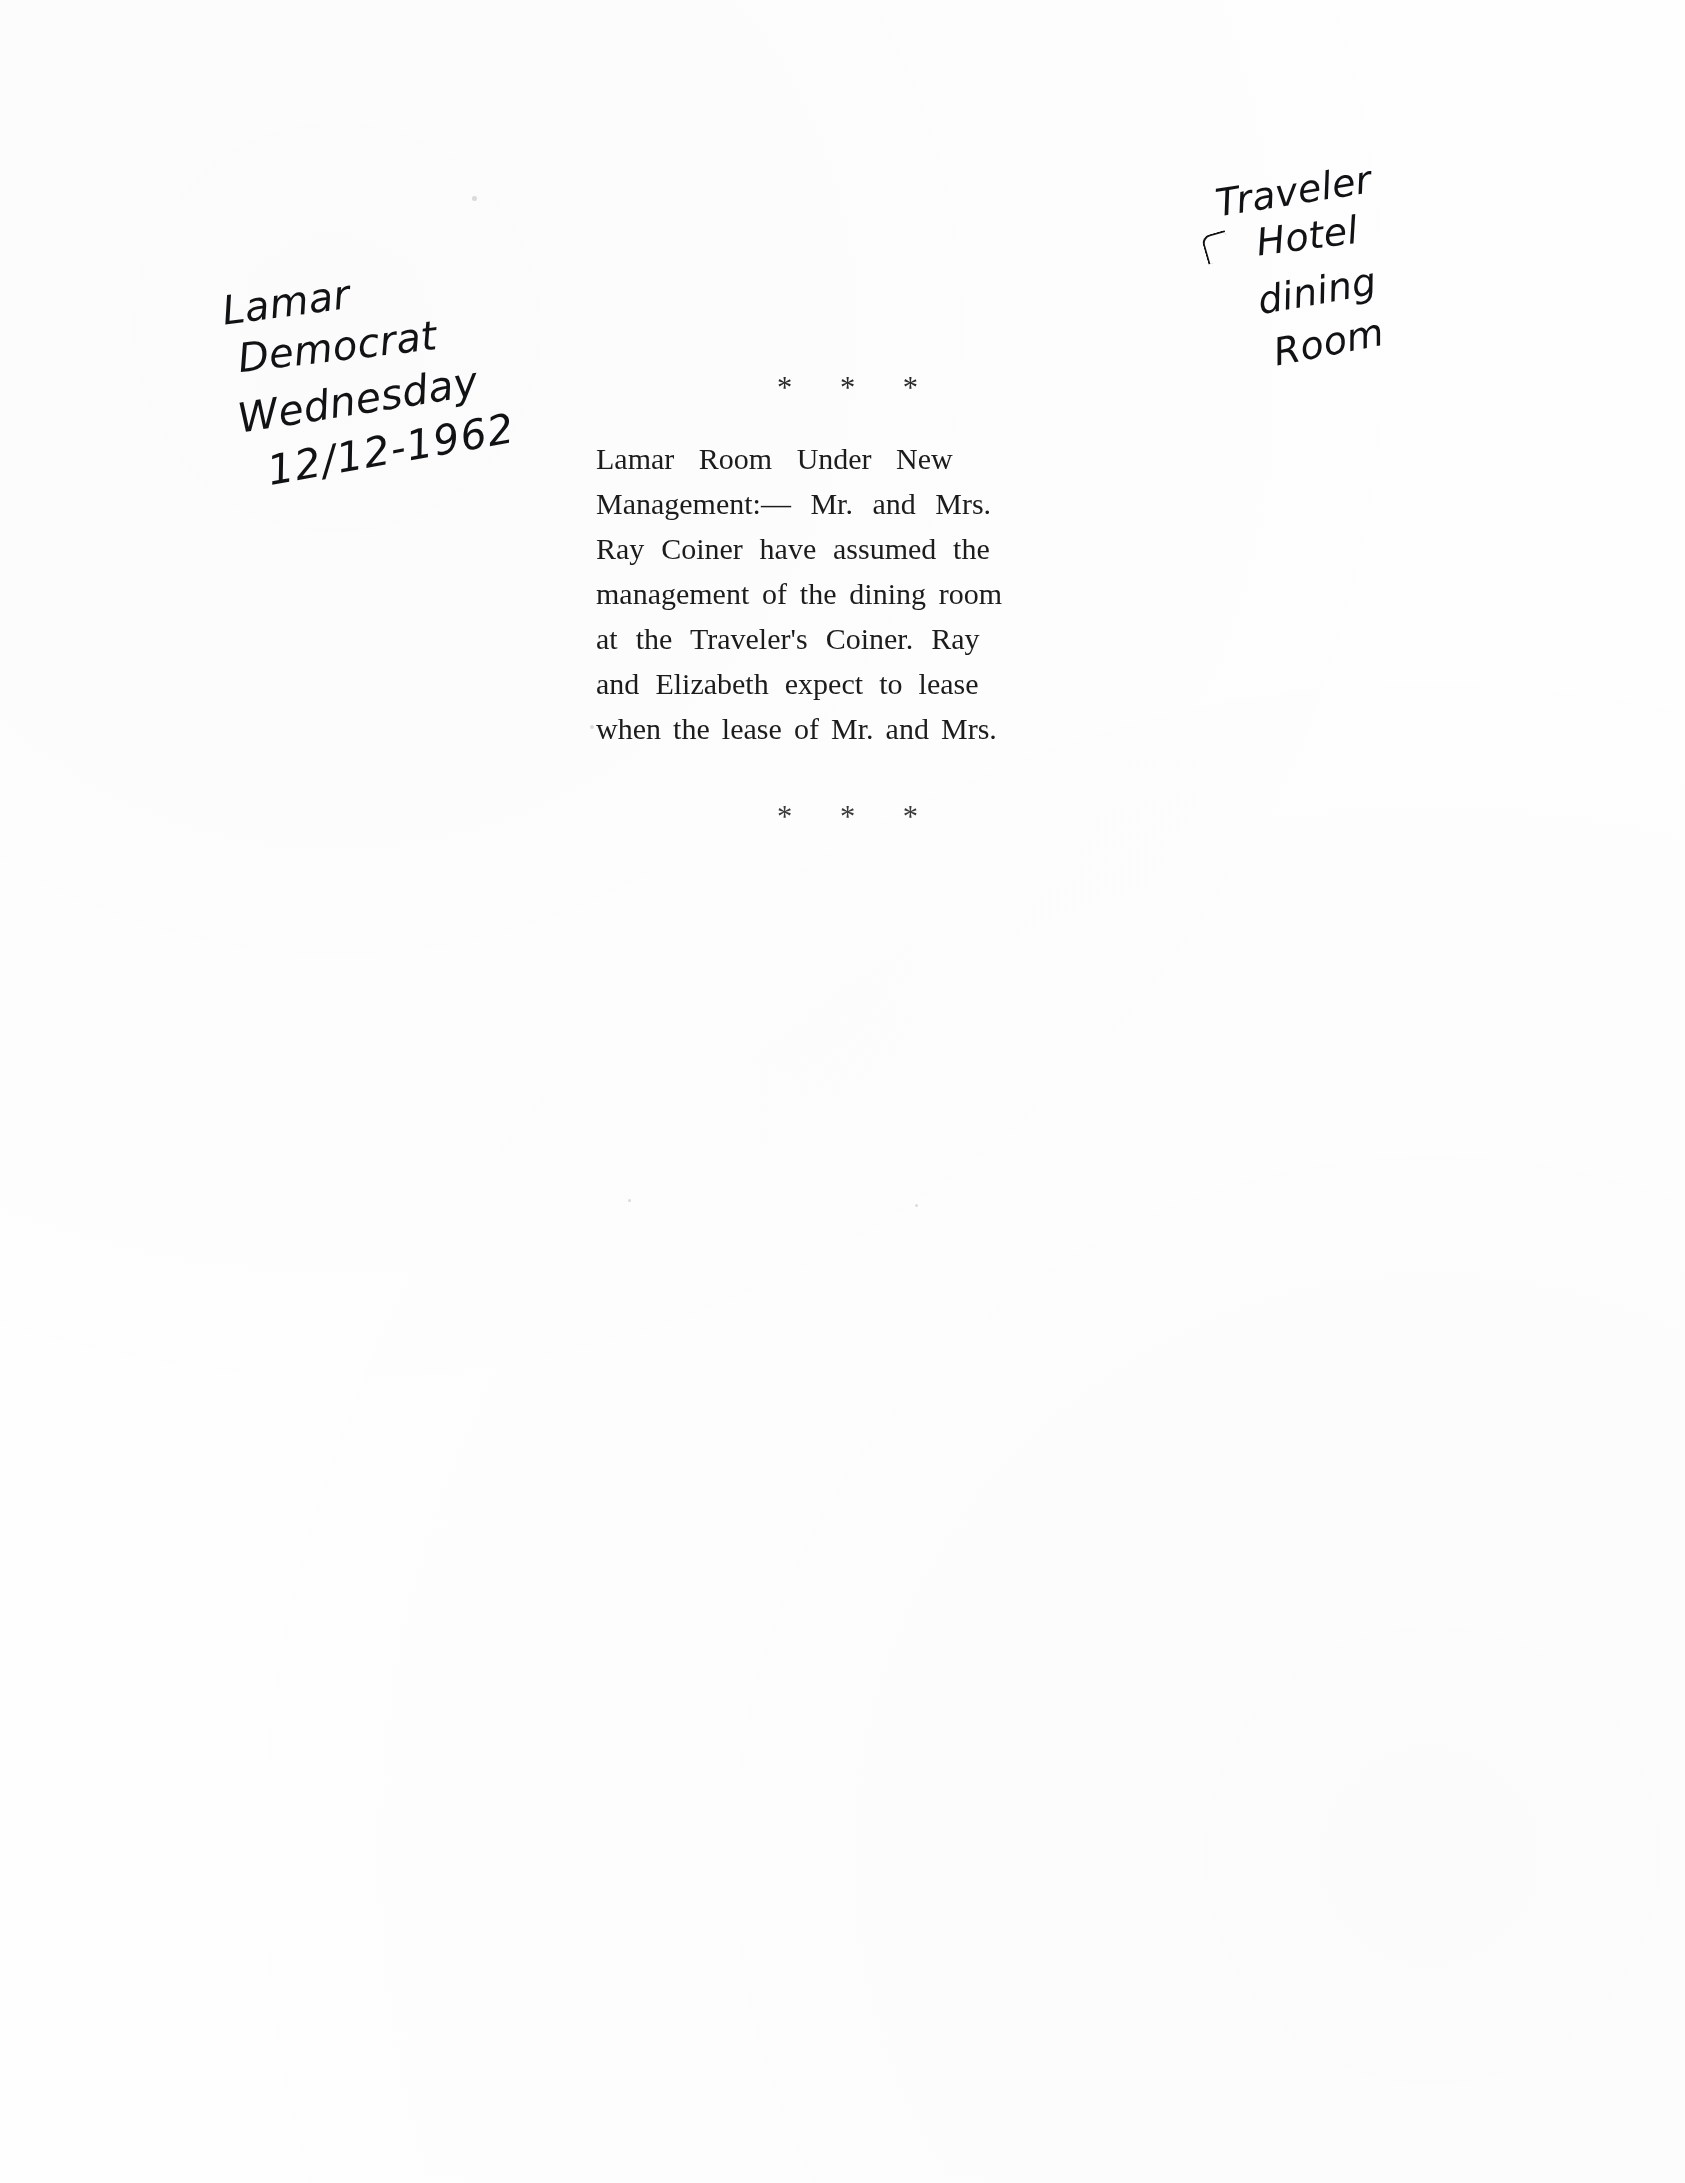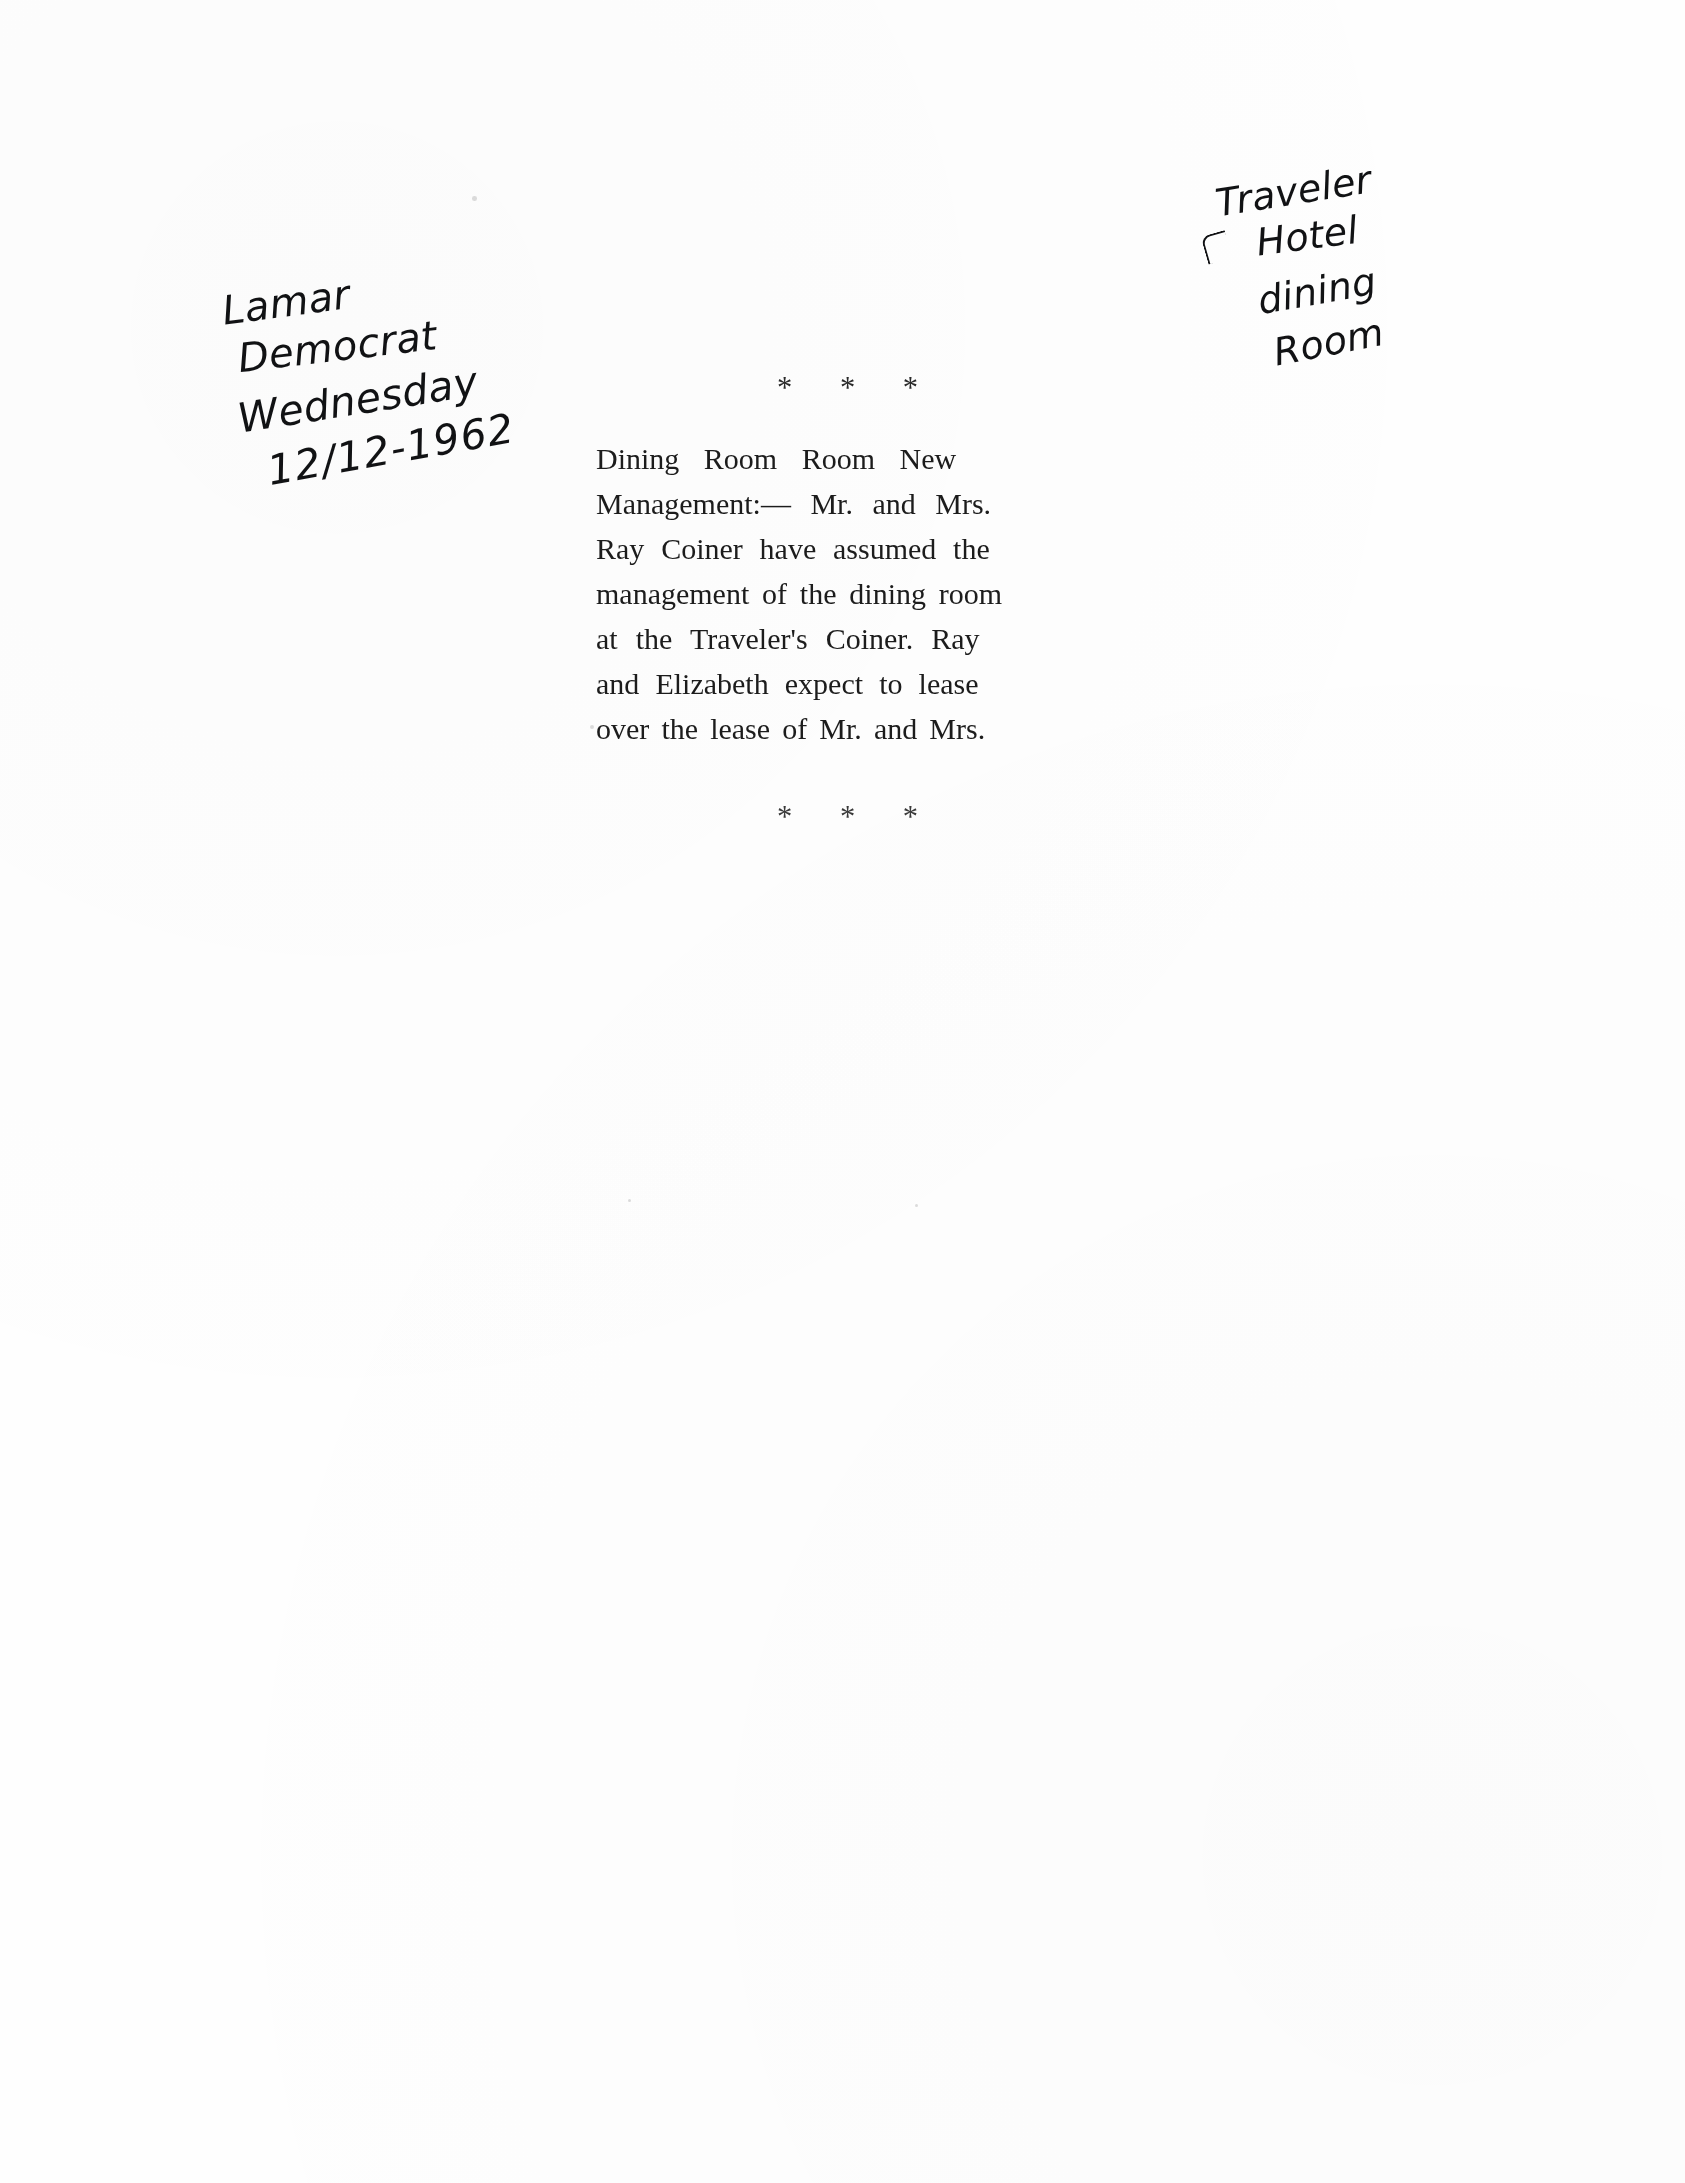--- a/index.html
+++ b/index.html
@@ -166,27 +166,27 @@
     <span class="hw-line r2">Hotel</span>
     <span class="hw-line r3">dining</span>
     <span class="hw-line r4">Room</span>
   </div>
 
   <div class="clipping">
 
     <div class="stars top">* * *</div>
 
     <div class="article-body">
-      <span class="ln w1">Dining Room Room New</span>
+      <span class="ln w1">Lamar Room Under New</span>
       <span class="ln w2">Management:— Mr. and Mrs.</span>
       <span class="ln w3">Ray Coiner have assumed the</span>
       <span class="ln w4">management of the dining room</span>
       <span class="ln w5">at the Traveler's Coiner. Ray</span>
       <span class="ln w6">and Elizabeth expect to lease</span>
-      <span class="ln w8">over the lease of Mr. and Mrs.</span>
+      <span class="ln w8">when the lease of Mr. and Mrs.</span>
     </div>
 
     <div class="stars bottom">* * *</div>
 
   </div>
 
 </div>
 
 
 </body></html>

